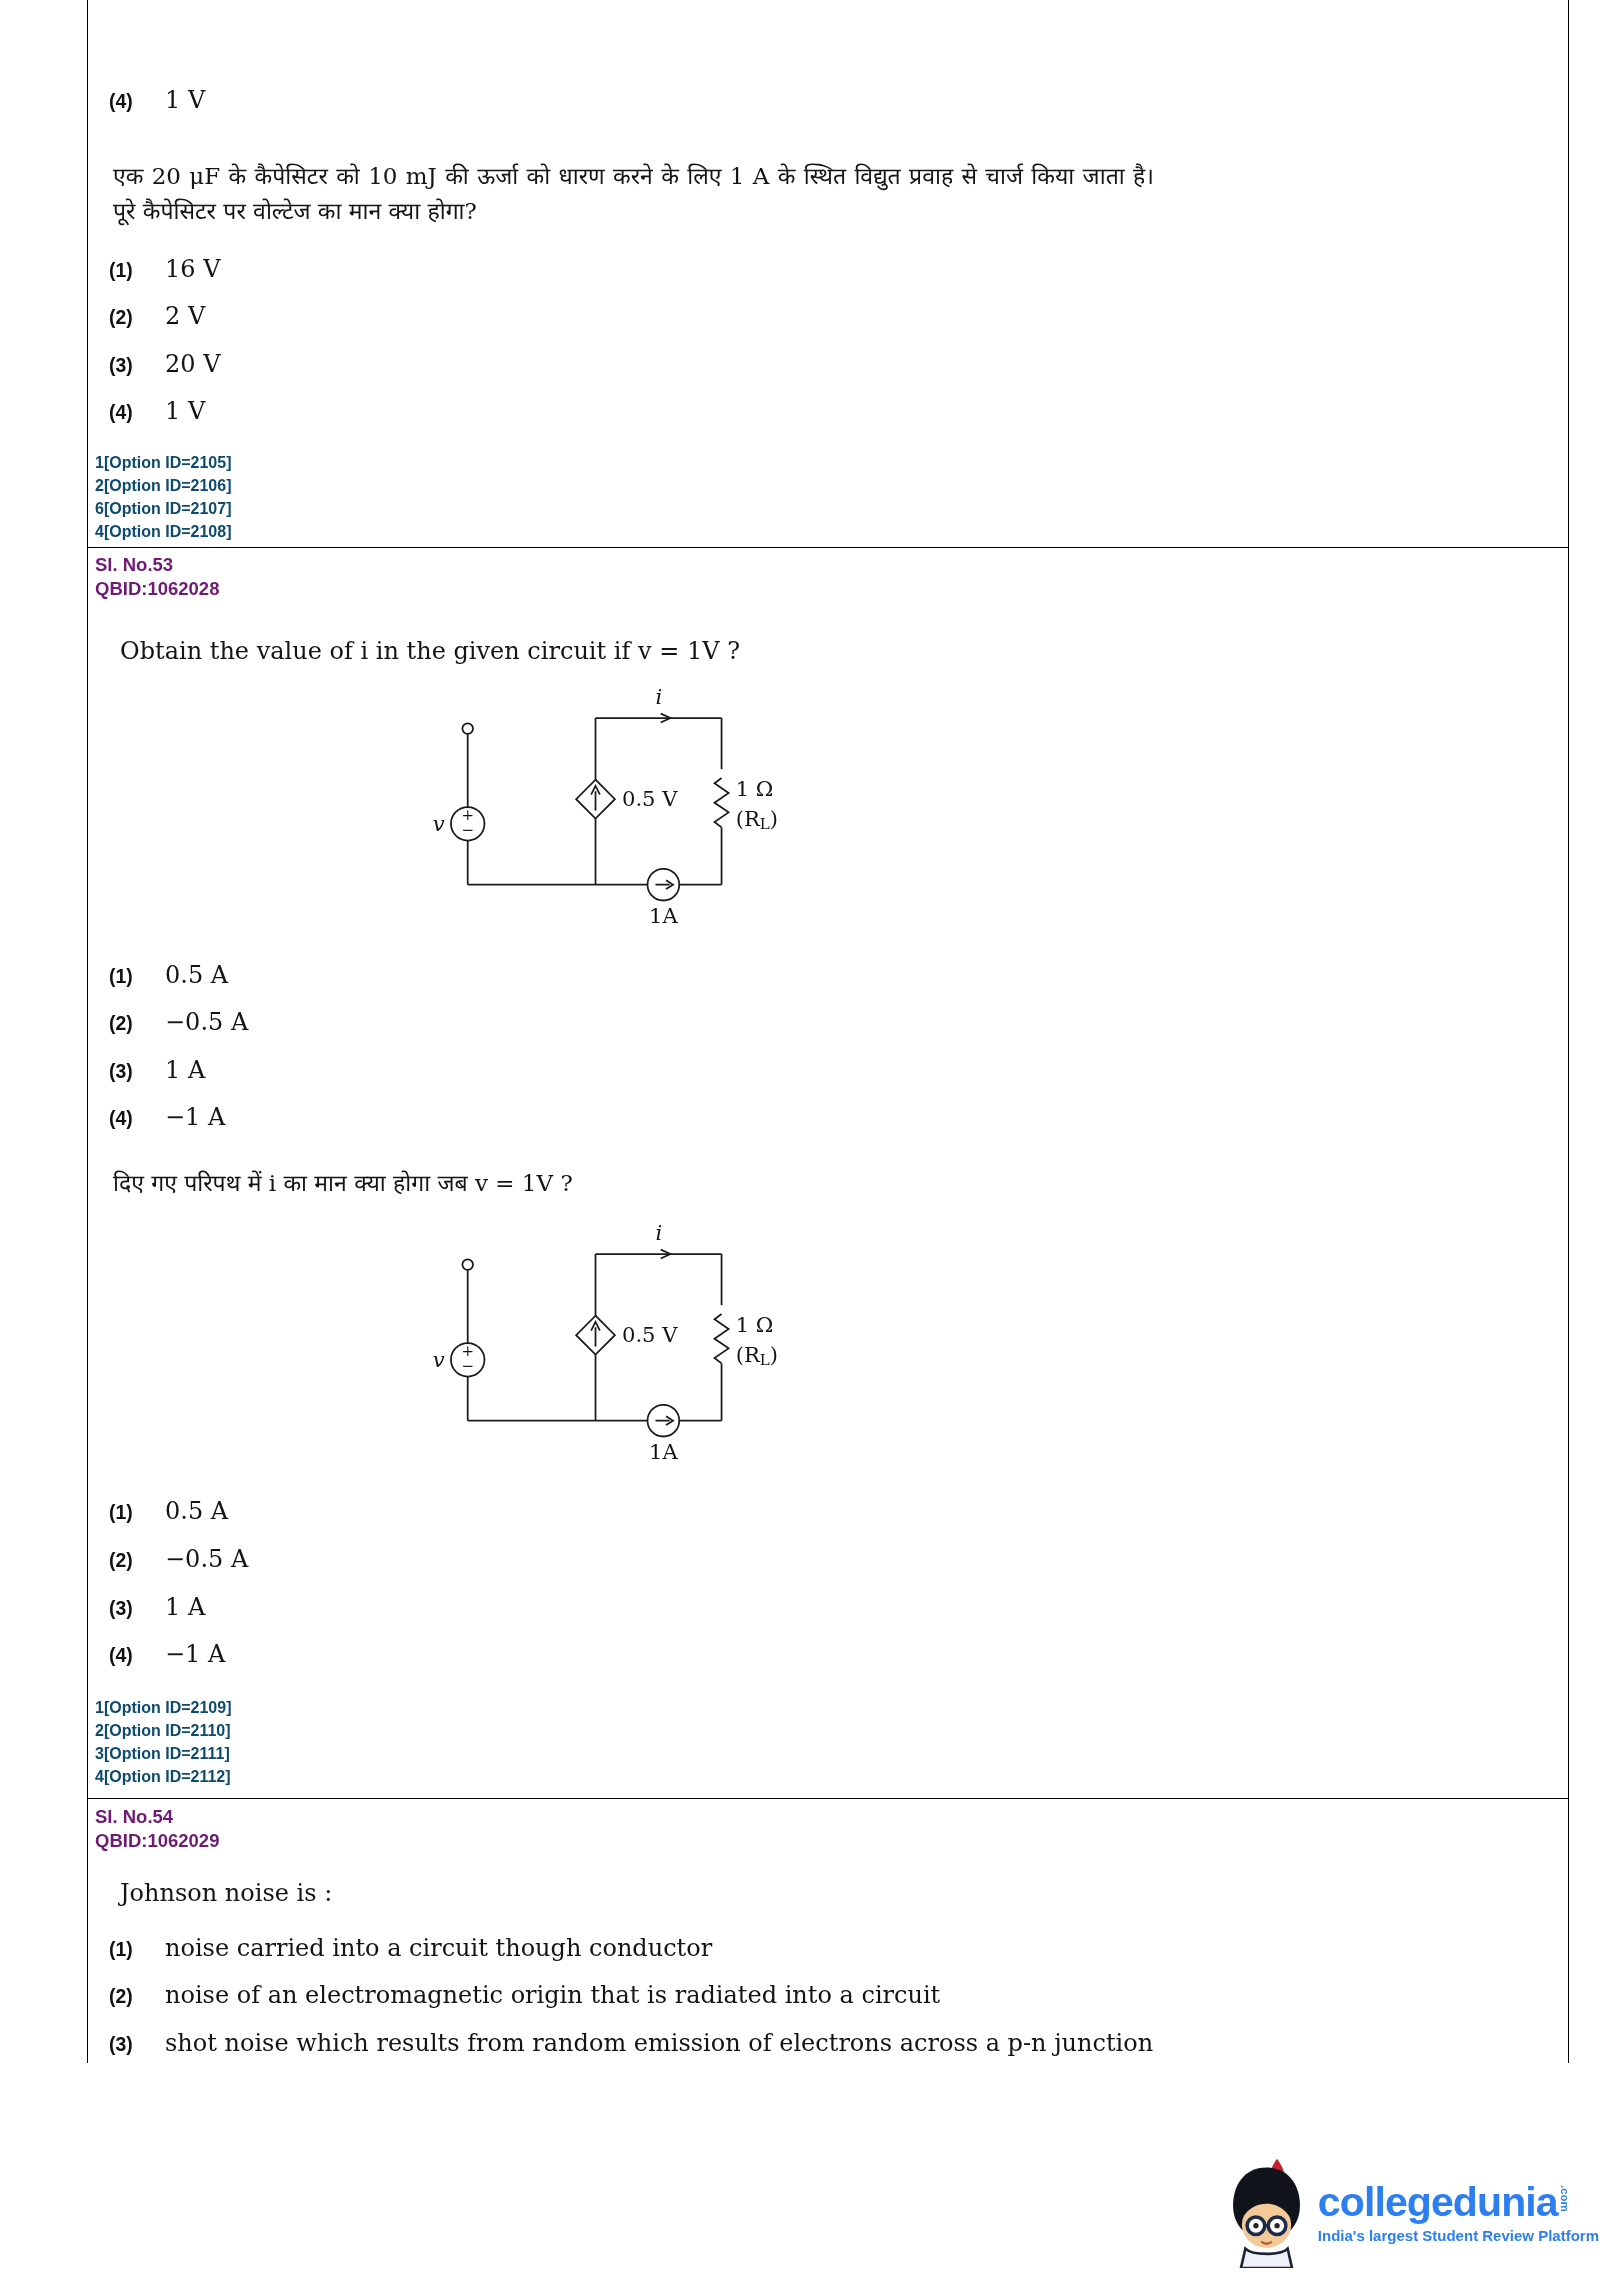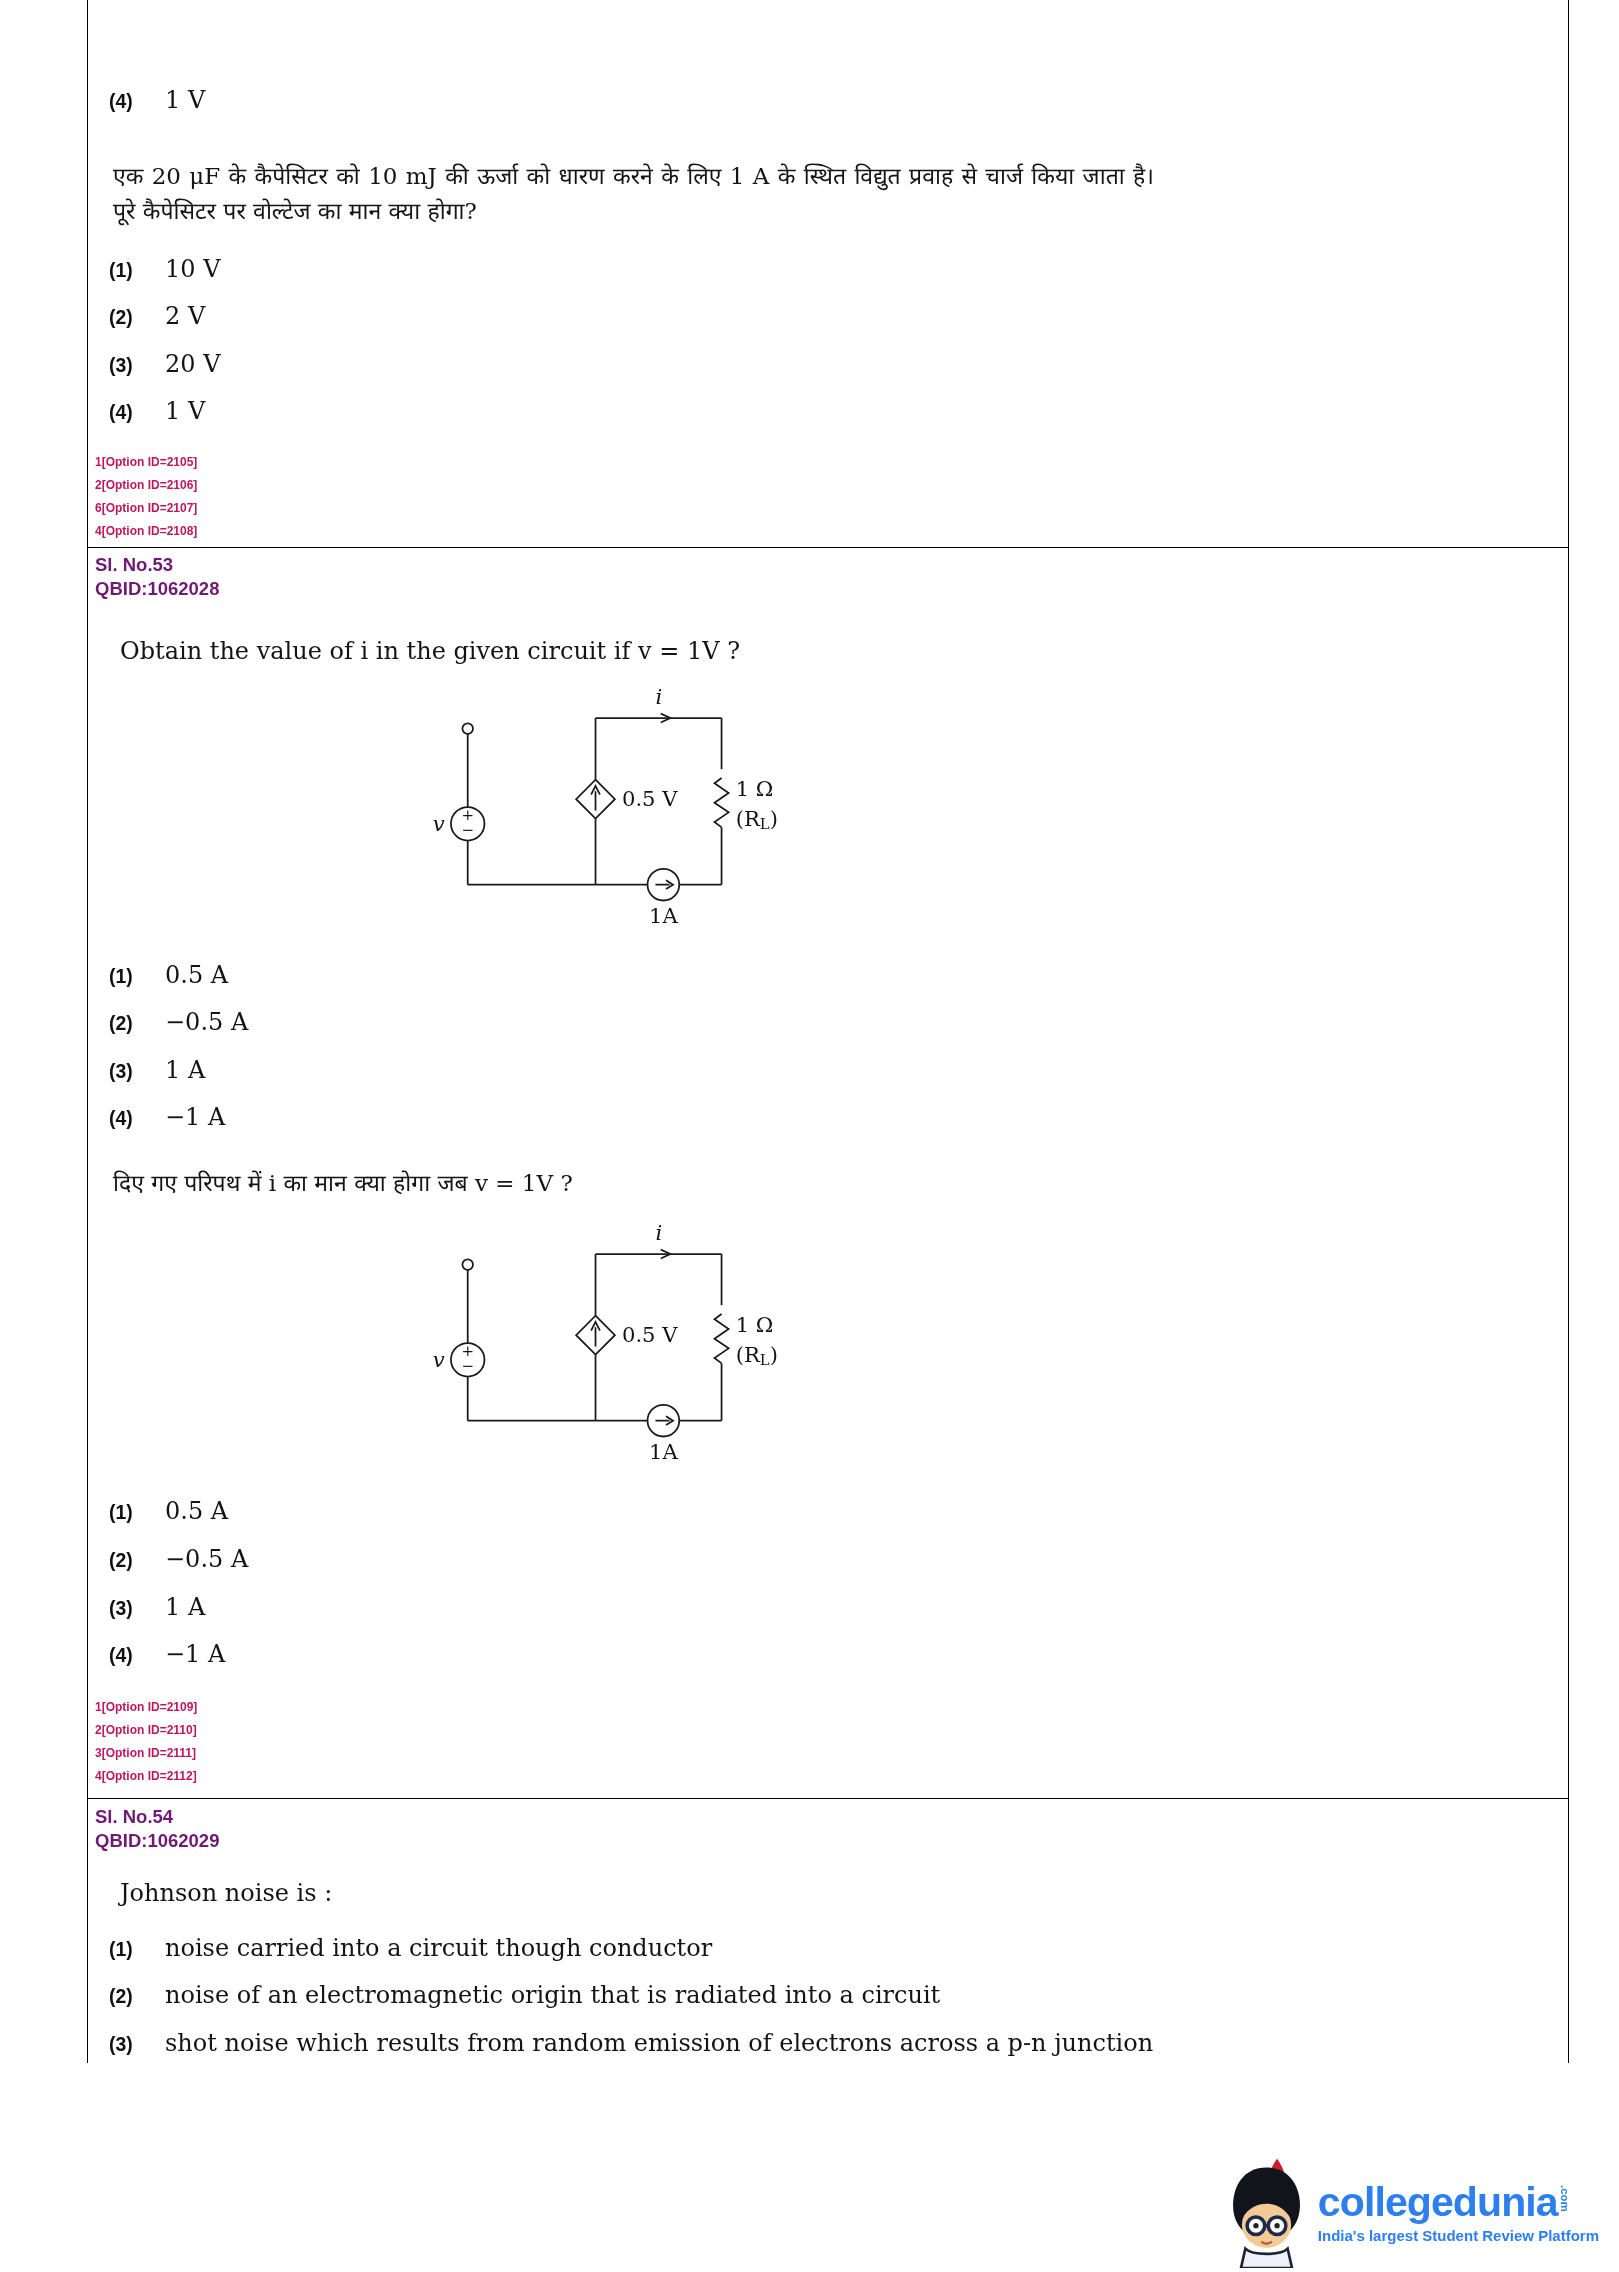--- a/index.html
+++ b/index.html
@@ -21,21 +21,21 @@
   .opt-label{font-family:"Liberation Sans",sans-serif;font-weight:bold;font-size:19.4px;min-width:56px;color:#111;}
   .opt-value{font-size:24px;line-height:30px;}
 
   .para-hi{font-size:23px;line-height:35px;max-width:1041px;margin:44px 0 0 25px;text-align:justify;}
   .q-text{font-size:24px;line-height:30px;margin:21px 0 0 32px;}
   .q-text--first{margin-top:35px;}
   .q-text-hi{font-size:23px;line-height:35px;margin:34px 0 0 25px;}
 
   .optid-block{margin:25px 0 0 7px;}
   .optid-block--b{margin-top:26.5px;}
-  .optid{font-family:"Liberation Sans",sans-serif;font-weight:bold;font-size:12px;line-height:23px;color:#be185d;}
+  .optid{font-family:"Liberation Sans",sans-serif;font-weight:bold;font-size:16px;line-height:23px;color:#0c4a6e;}
 
   .q-header{padding:5.3px 7px 0 7px;font-family:"Liberation Sans",sans-serif;font-weight:bold;font-size:18.5px;line-height:24px;color:#701a75;}
 
   .circuit-wrap{margin:19.4px 0 0 333px;width:379px;}
   .circuit-wrap--2{margin-top:21px;}
   svg.circuit{display:block;width:379px;height:258px;}
   svg.circuit text{font-family:"DejaVu Serif",serif;fill:#141414;}
 
   .footer-logo{position:absolute;right:21px;bottom:5px;display:flex;align-items:center;gap:10.6px;}
   .brand-block{display:flex;flex-direction:column;}
@@ -53,21 +53,21 @@
     <div class="opt-row">
       <span class="opt-label">(4)</span>
       <span class="opt-value">1 V</span>
     </div>
 
     <div class="para-hi">एक 20 μF के कैपेसिटर को 10 mJ की ऊर्जा को धारण करने के लिए 1 A के स्थित विद्युत प्रवाह से चार्ज किया जाता है। पूरे कैपेसिटर पर वोल्टेज का मान क्या होगा?</div>
 
     <div class="opt-group">
       <div class="opt-row">
         <span class="opt-label">(1)</span>
-        <span class="opt-value">10 V</span>
+        <span class="opt-value">16 V</span>
       </div>
       <div class="opt-row">
         <span class="opt-label">(2)</span>
         <span class="opt-value">2 V</span>
       </div>
       <div class="opt-row">
         <span class="opt-label">(3)</span>
         <span class="opt-value">20 V</span>
       </div>
       <div class="opt-row">

